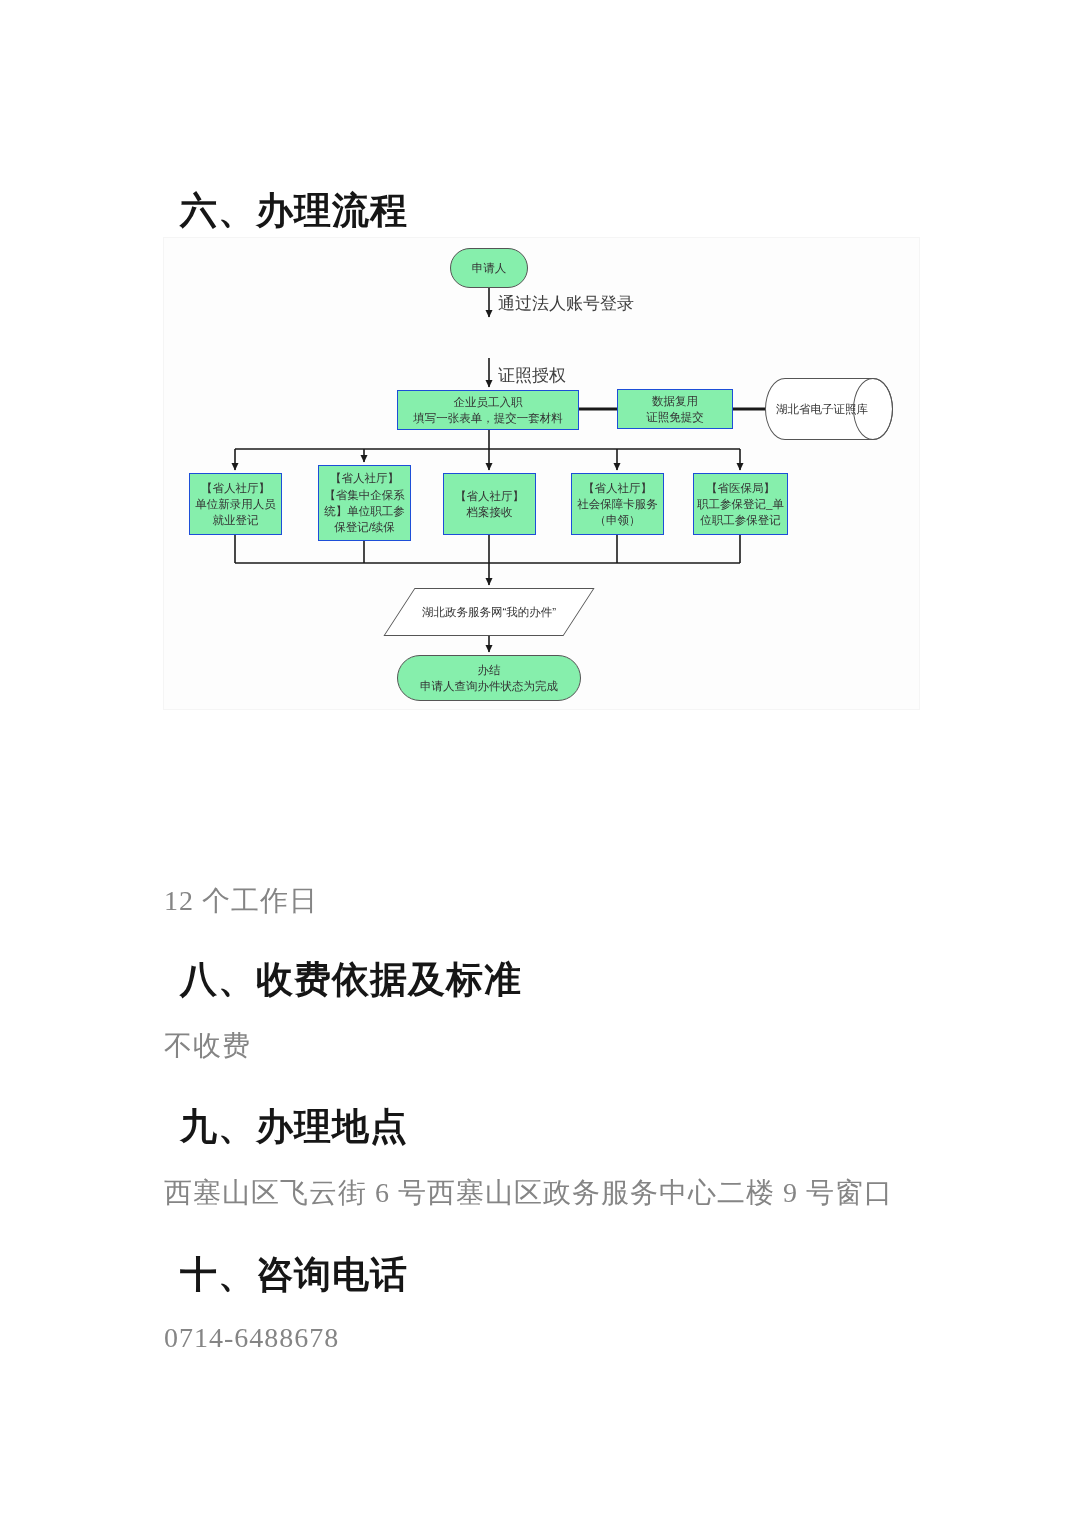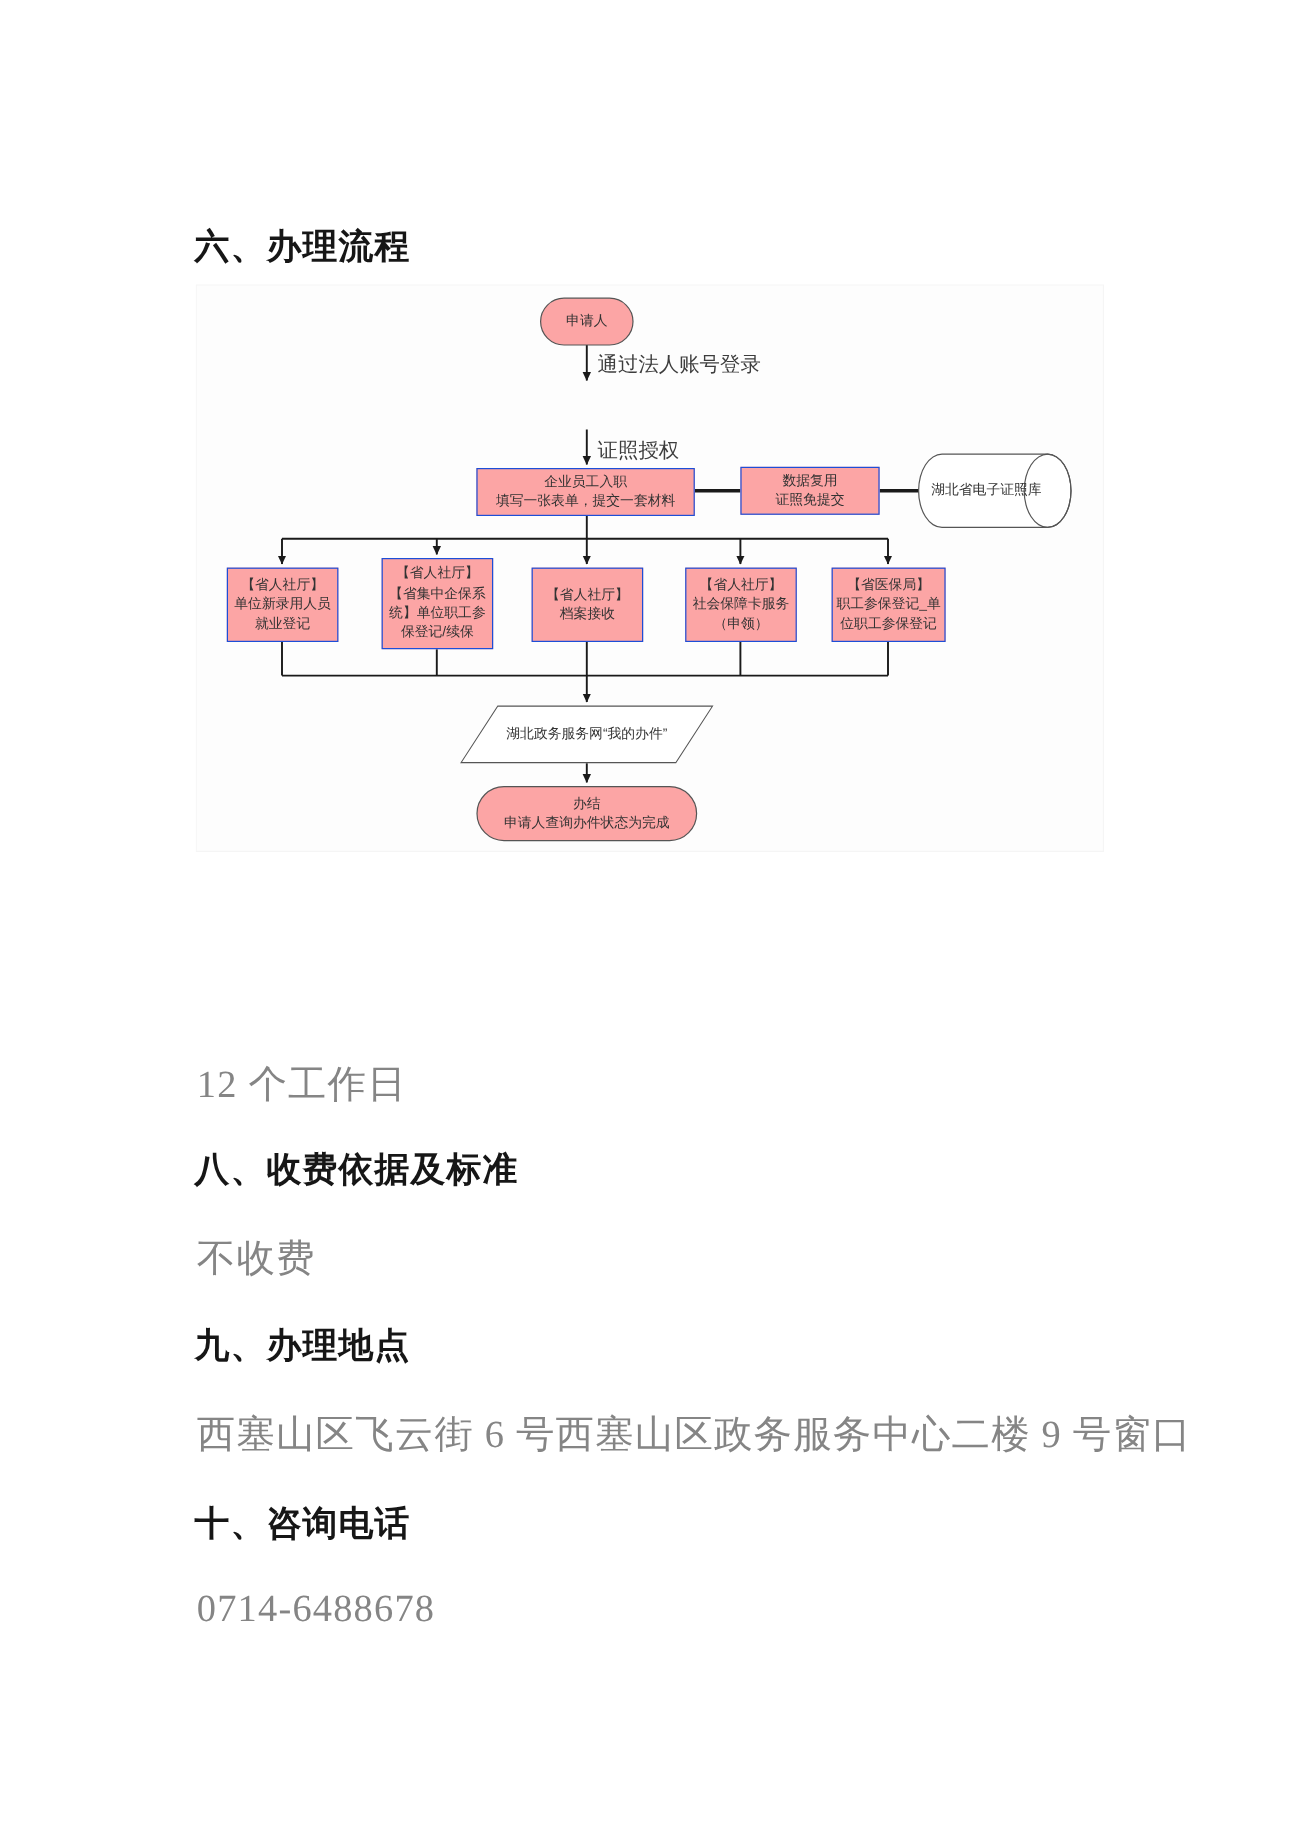--- a/index.html
+++ b/index.html
@@ -3,43 +3,43 @@
 <meta charset="utf-8">
 <style>
   * { margin:0; padding:0; box-sizing:border-box; }
   html,body { background:#ffffff; }
   body { font-family:"Liberation Sans", sans-serif; }
   .page {
     position:relative; width:1074px; height:1520px; background:#ffffff;
     overflow:hidden; margin:0 auto;
   }
   .sec-heading {
-    position:absolute; left:162px;
-    font-size:29px; font-weight:bold; color:#161616;
+    position:absolute; left:180px;
+    font-size:37px; font-weight:bold; color:#161616;
     font-family:"Liberation Sans", sans-serif; letter-spacing:1px;
     white-space:nowrap;
   }
   .sec-body {
     position:absolute; left:164px;
-    font-size:32px; font-weight:400; color:#858585;
+    font-size:28px; font-weight:400; color:#858585;
     font-family:"Liberation Serif", serif; letter-spacing:1px;
     white-space:nowrap;
     text-align:center;
   }
   
   .flowchart {
     position:absolute; left:163px; top:237px; width:757px; height:473px;
     background:#fdfdfd; box-shadow: inset 0 0 0 1px rgba(0,0,0,0.03);
     font-family:"Liberation Sans", sans-serif;
   }
   .flowchart svg { position:absolute; left:0; top:0; }
   .fc-node {
     position:absolute; display:flex; align-items:center; justify-content:center;
     text-align:center; font-size:11.5px; line-height:1.42; color:#333333;
-    white-space:pre-line; background:#fca5a5;
+    white-space:pre-line; background:#86efac;
   }
   .fc-rect { border:1px solid #1d4ed8; }
   .fc-stadium { border:1px solid #555555; border-radius:999px; }
   .fc-para { background:transparent; }
   .para-bg {
     position:absolute; left:26px; right:26px; top:0; bottom:0;
     border:1px solid #555555; background:#ffffff; transform:skewX(-33deg);
   }
   .para-text { position:relative; z-index:1; white-space:pre-line; }
   .fc-cyl { background:transparent; }

